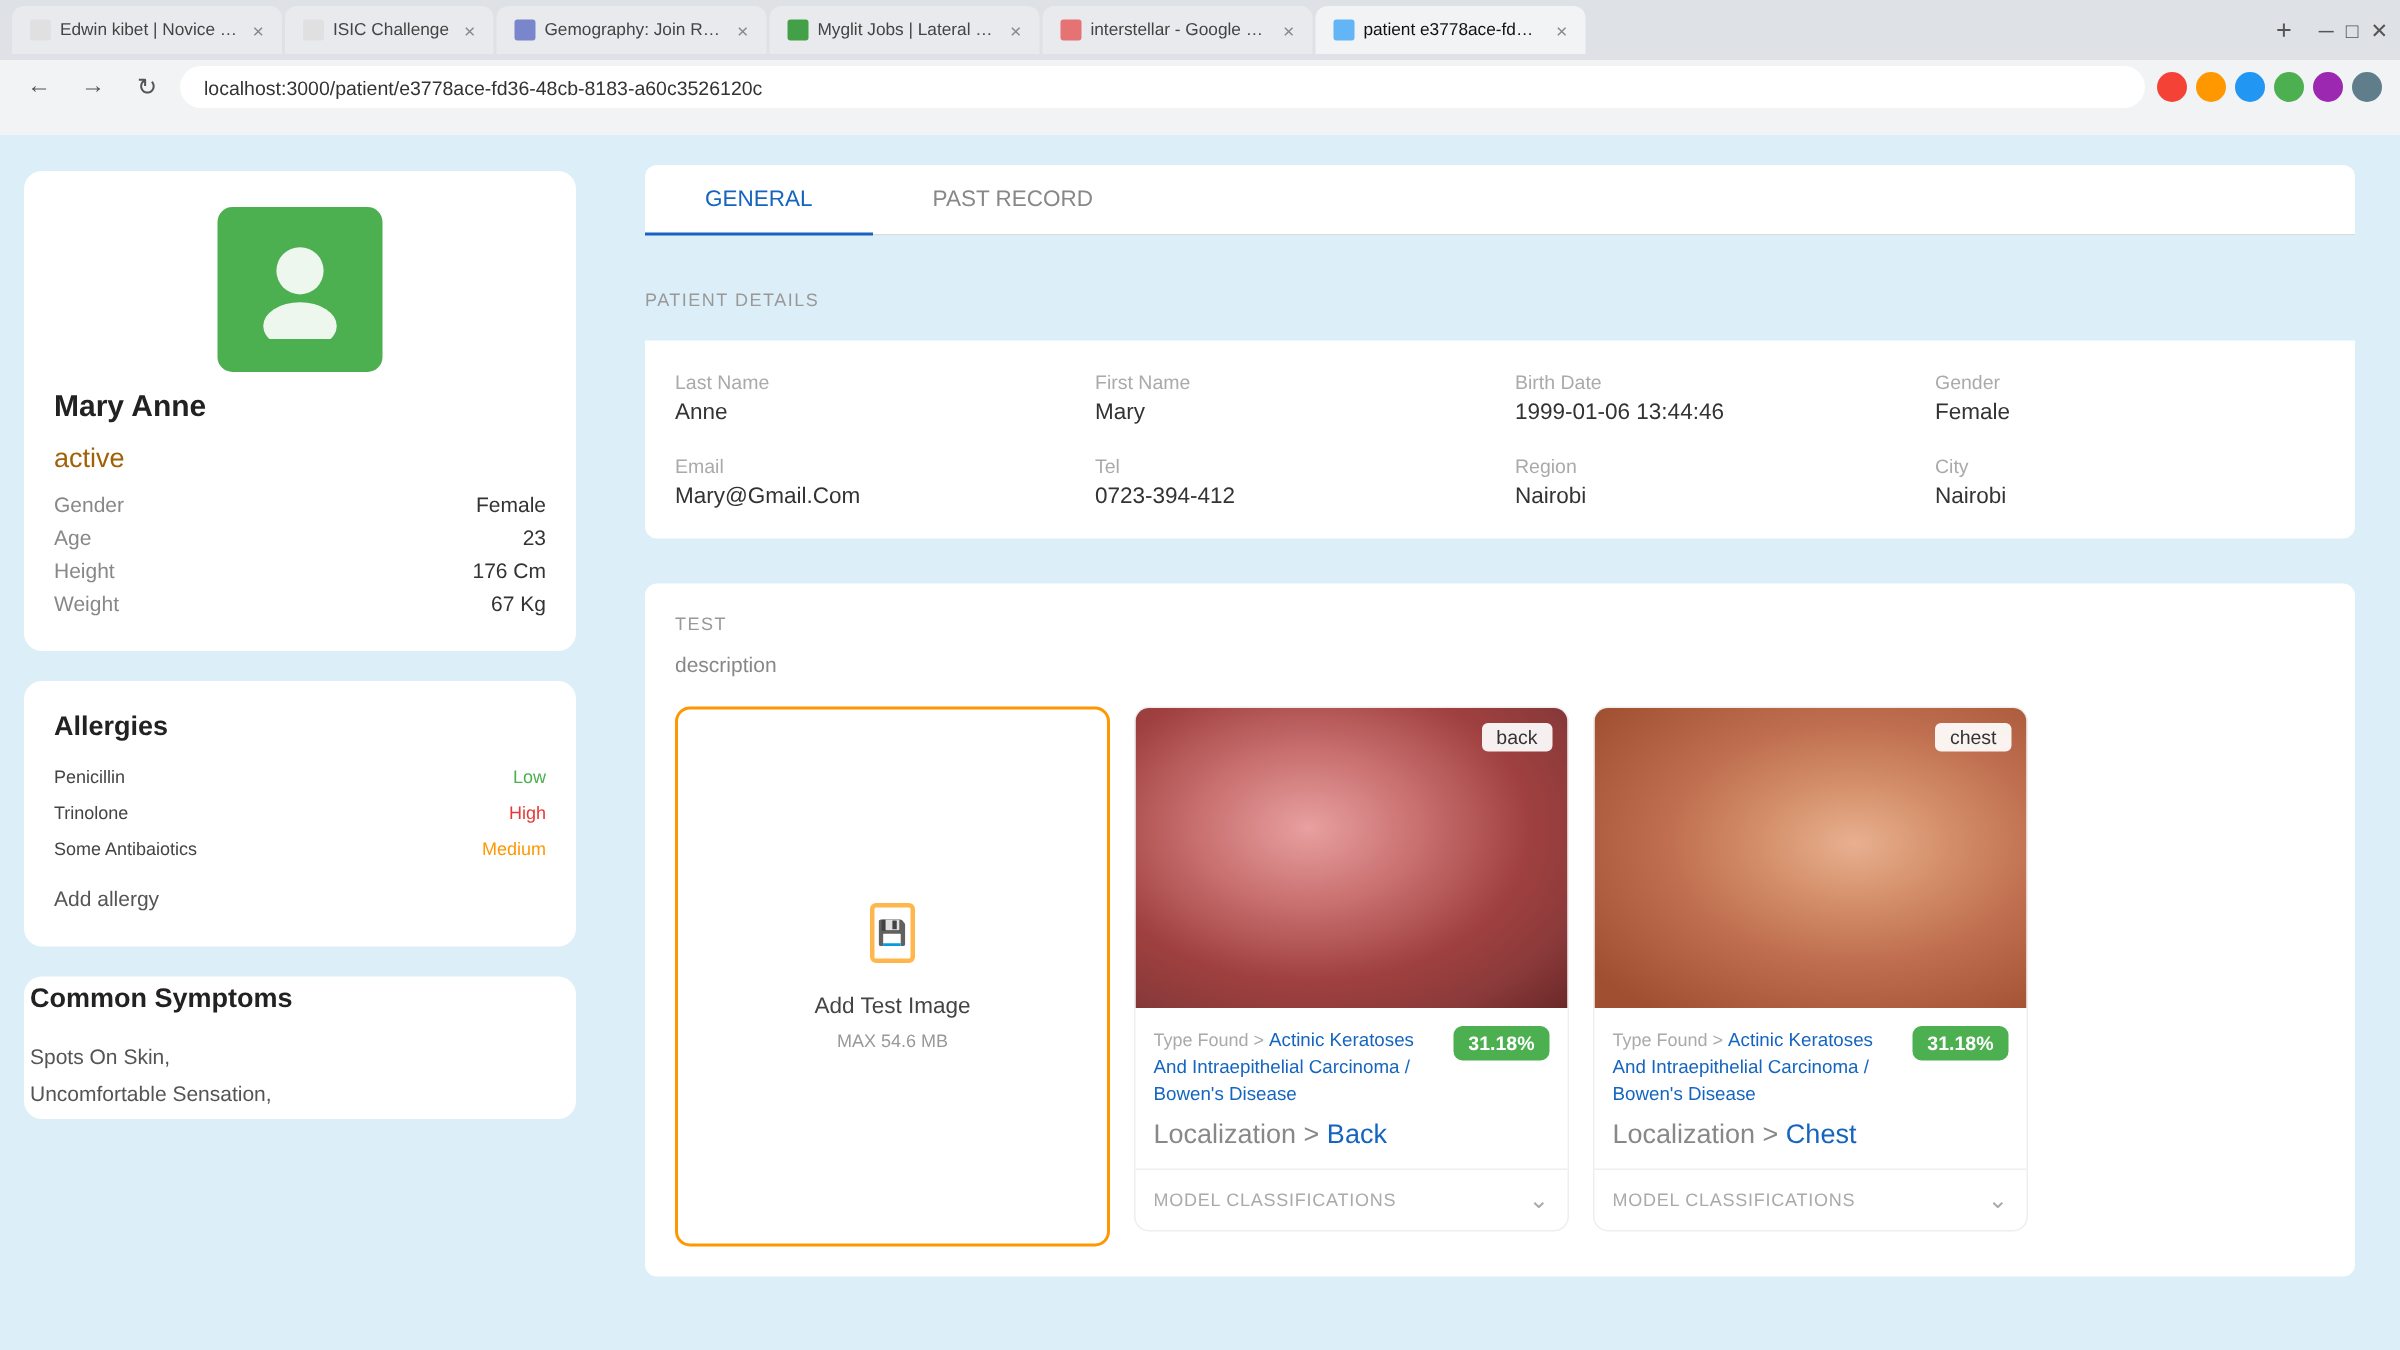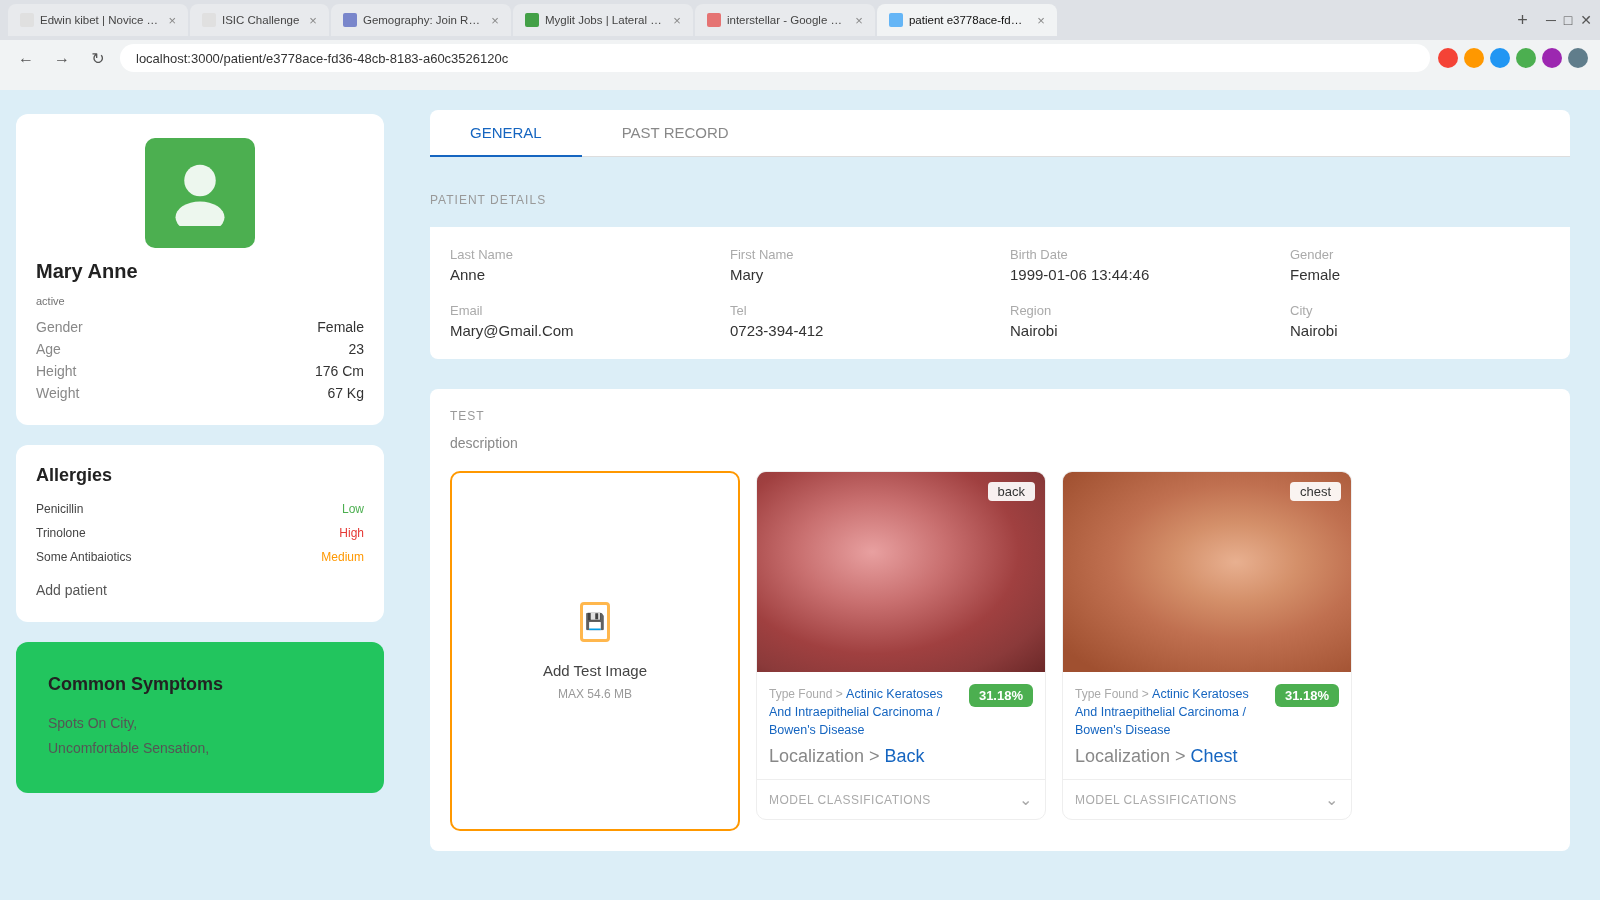--- a/index.html
+++ b/index.html
@@ -113,22 +113,22 @@
       display: flex; align-items: center; justify-content: center;
     }
     .avatar-icon svg { width: 70px; height: 70px; fill: rgba(255,255,255,0.9); }
     .patient-name {
       font-size: 20px;
       font-weight: 600;
       color: #222;
       align-self: flex-start;
     }
     .patient-status {
-      font-size: 11px;
-      color: #737373;
+      font-size: 18px;
+      color: #a16207;
       font-weight: 500;
       align-self: flex-start;
     }
     .patient-info {
       width: 100%;
       display: flex;
       flex-direction: column;
       gap: 6px;
     }
     .info-row {
@@ -165,23 +165,23 @@
       background: none;
       border: none;
       color: #555;
       font-size: 14px;
       cursor: pointer;
       padding: 4px 0;
       margin-top: 4px;
     }
 
     .symptoms-card {
-      background: #22c55e;
+      background: #ffffff;
       border-radius: 12px;
-      padding: 32px;
+      padding: 4px;
     }
     .symptom-text {
       font-size: 14px;
       color: #555;
       line-height: 1.8;
     }
 
     
     .content-area {
       flex: 1;
@@ -484,27 +484,27 @@
           </div>
           <div class="allergy-row">
             <span>Trinolone</span>
             <span class="severity-high">High</span>
           </div>
           <div class="allergy-row">
             <span>Some Antibaiotics</span>
             <span class="severity-medium">Medium</span>
           </div>
         </div>
-      <button class="add-allergy-btn">Add patient</button>
+      <button class="add-allergy-btn">Add allergy</button>
     </div>
 
     <div class="symptoms-card">
       <div class="card-title">Common Symptoms</div>
       <div id="symptoms-list">
-          <div class="symptom-text">Spots On City,</div>
+          <div class="symptom-text">Spots On Skin,</div>
           <div class="symptom-text">Uncomfortable Sensation,</div>
         </div>
     </div>
 
   </div>
 
   <div class="content-area">
 
     <div class="tabs-bar">
       <div class="tab-item active">GENERAL</div>

